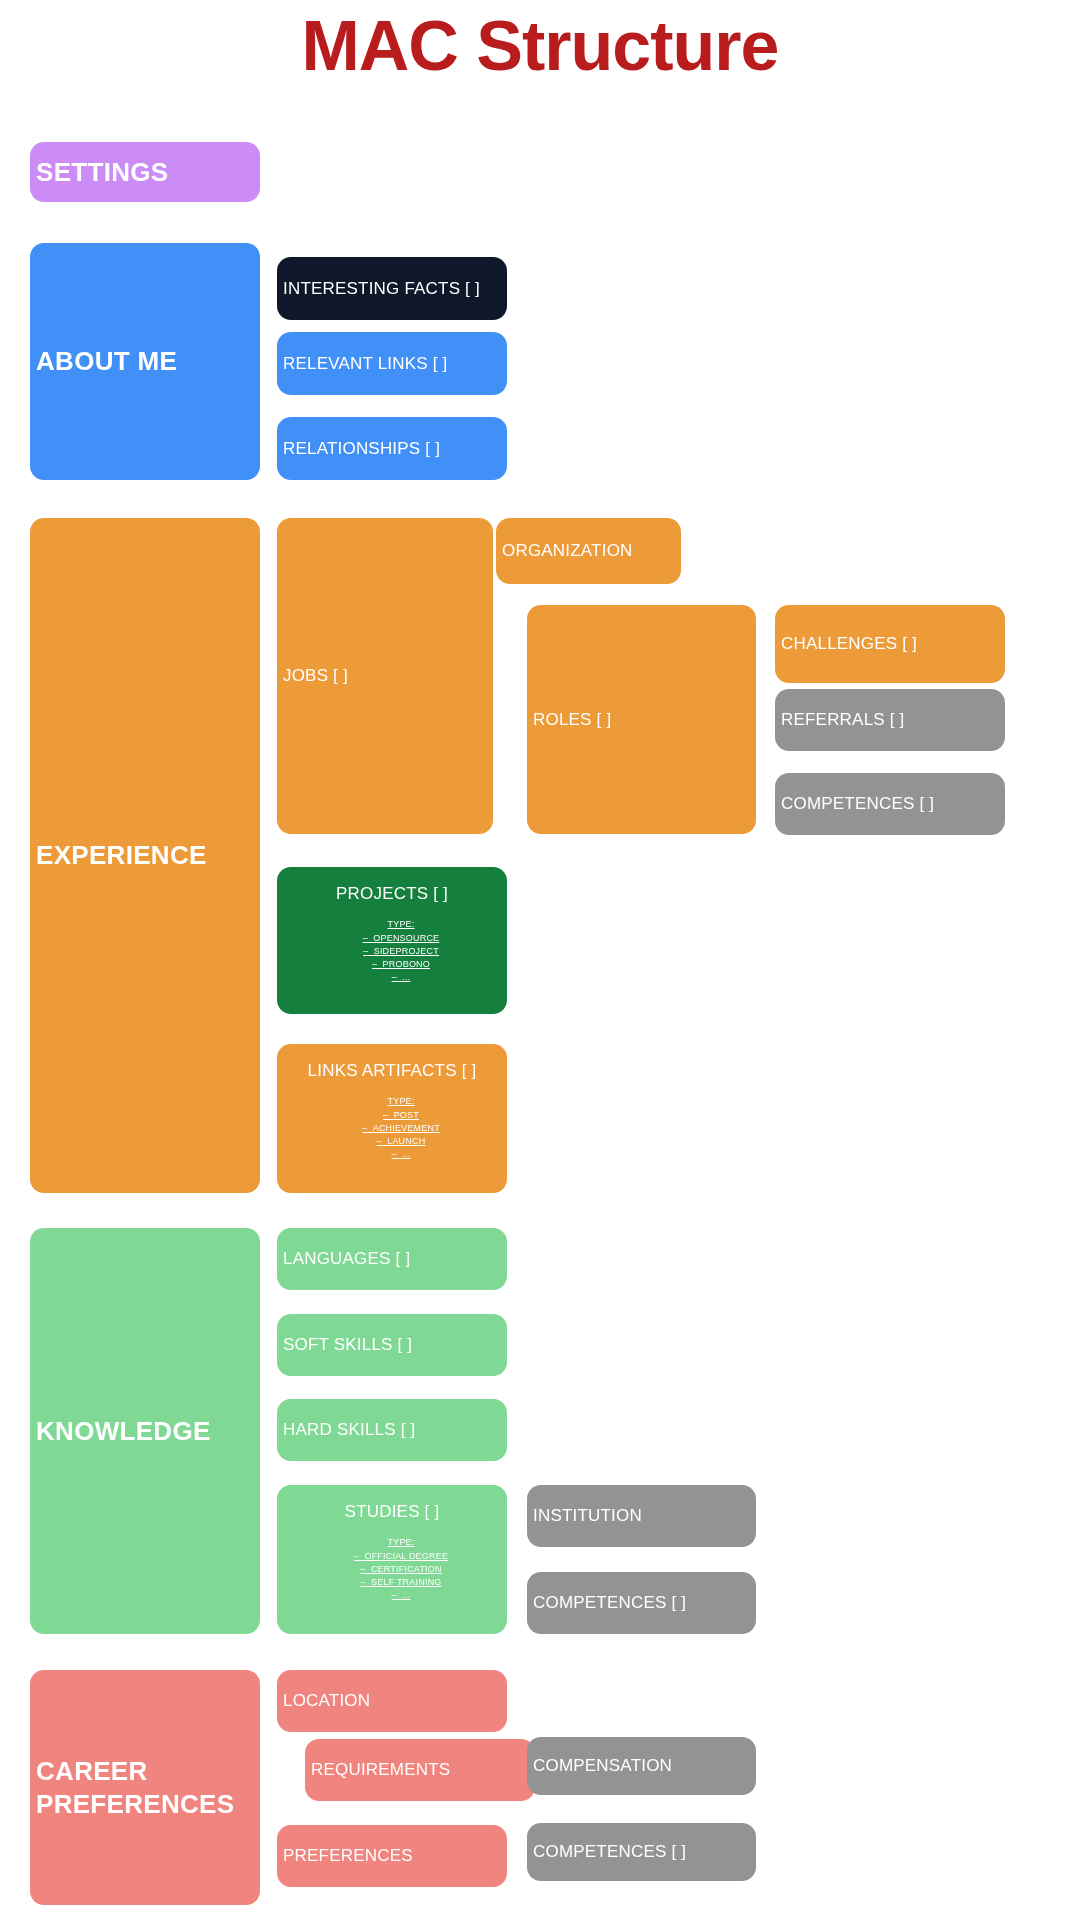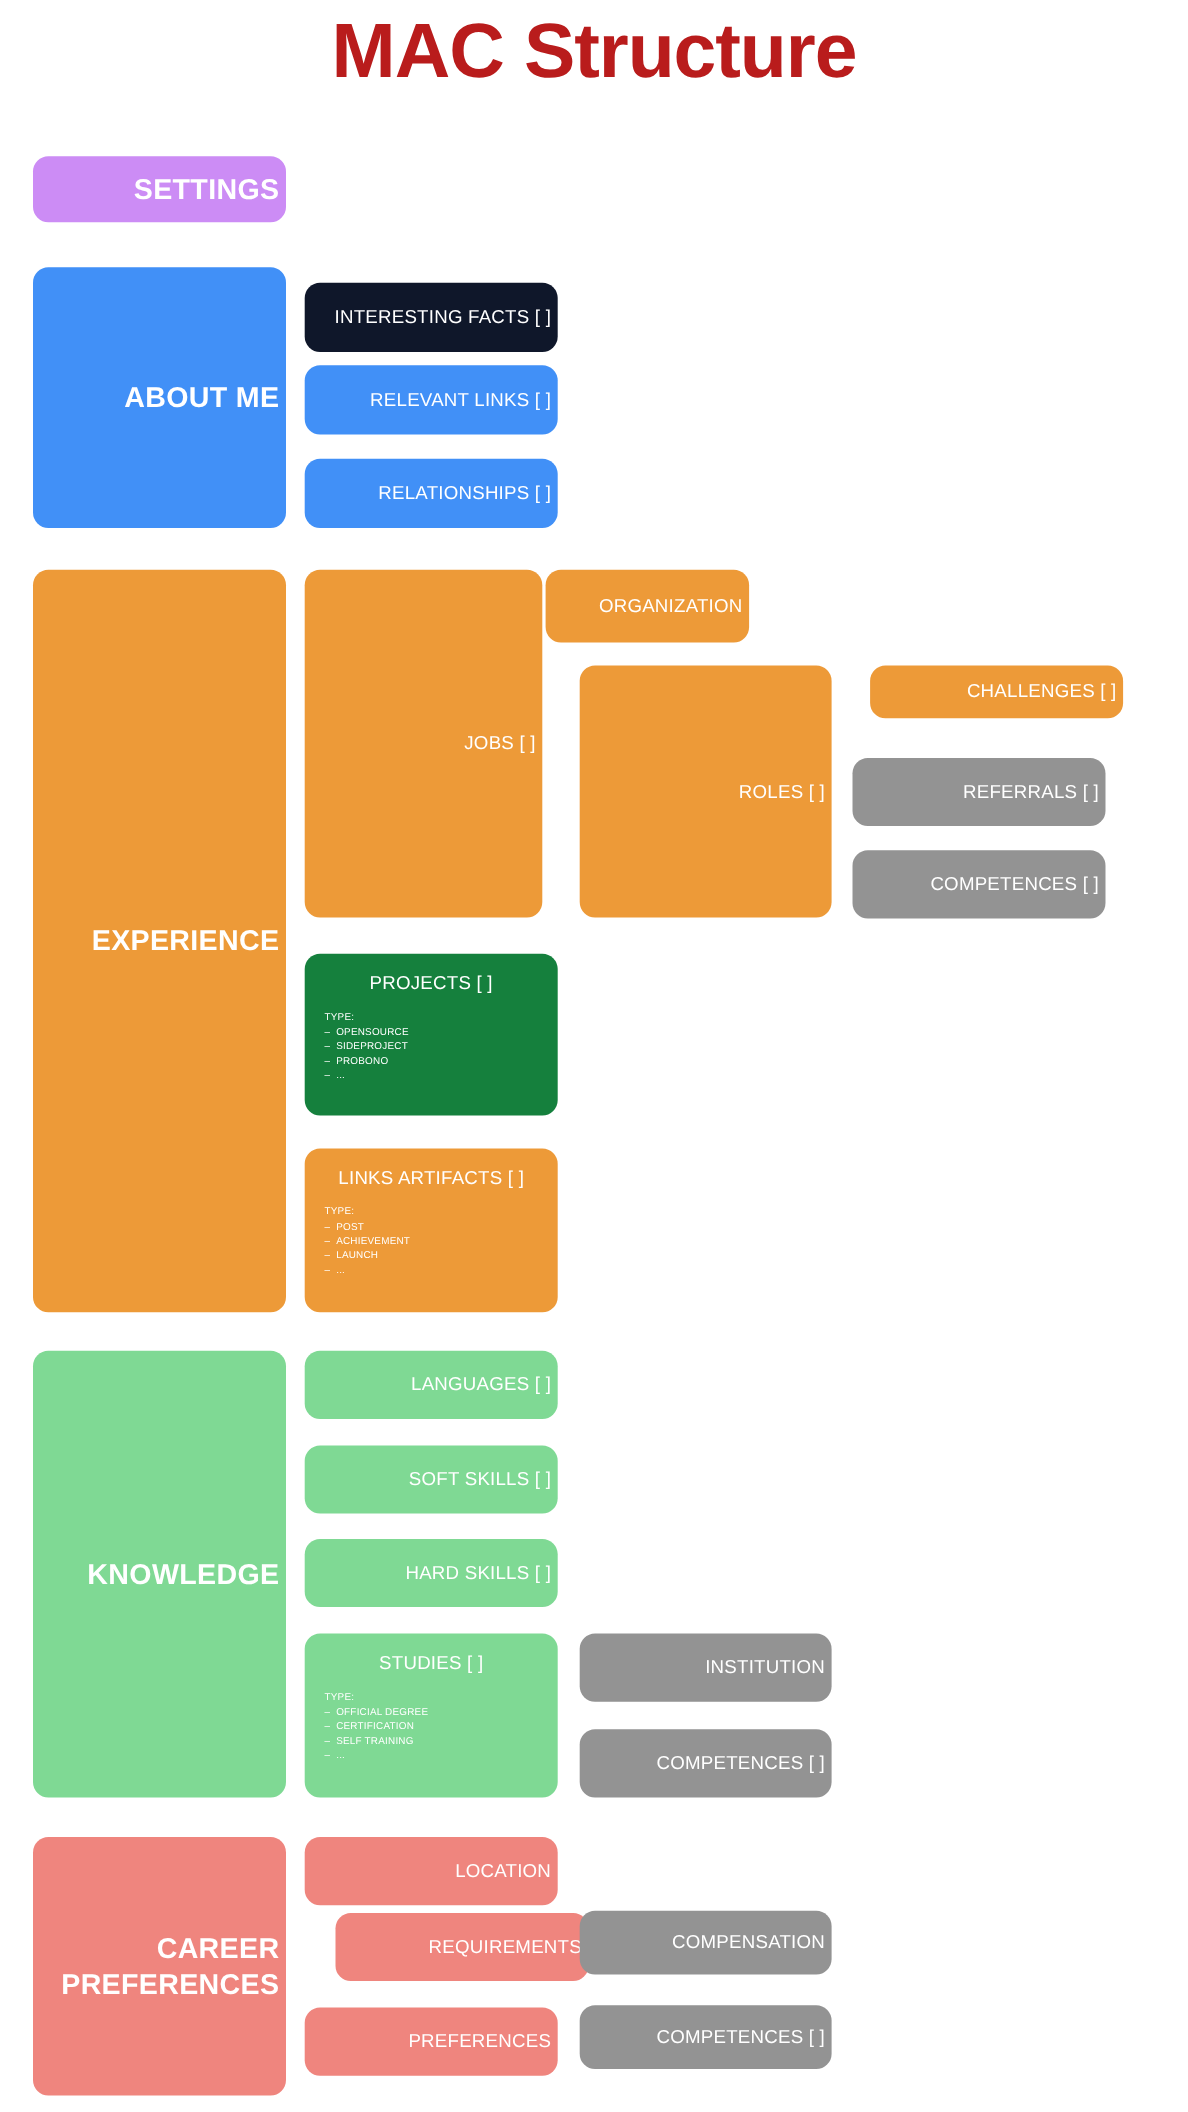--- a/index.html
+++ b/index.html
@@ -32,21 +32,21 @@
     left: 0;
     width: 1080px;
     height: 1920px;
   }
   .node {
     position: absolute;
     border-radius: 14px;
     box-sizing: border-box;
     display: flex;
     flex-direction: column;
-    align-items: flex-end;
+    align-items: flex-start;
     justify-content: center;
     color: #ffffff;
     text-align: center;
   }
   .node .title {
     font-size: 17px;
     font-weight: normal;
     letter-spacing: 0.2px;
     padding: 0 6px;
     line-height: 1.25;
@@ -62,22 +62,23 @@
     padding: 16px 0 0 0;
   }
   .node.has-list .title {
     text-align: center;
     margin-bottom: 14px;
   }
   .typelist {
     padding-left: 18px;
     font-size: 9px;
     line-height: 1.45;
-    text-align: left;
+    text-align: center;
     letter-spacing: 0.2px;
+    text-decoration: underline;
   }
   .typelist .type-label {
     display: block;
     margin-bottom: 1px;
   }
   .typelist .type-item {
     display: block;
     white-space: pre;
   }
 </style>
@@ -111,21 +112,21 @@
 
   <div class="node" style="left:277px; top:518px; width:216px; height:316px; background:#ed9a38;">
     <span class="title">JOBS [ ]</span>
   </div>
   <div class="node" style="left:496px; top:518px; width:185px; height:66px; background:#ed9a38;">
     <span class="title">ORGANIZATION</span>
   </div>
   <div class="node" style="left:527px; top:605px; width:229px; height:229px; background:#ed9a38;">
     <span class="title">ROLES [ ]</span>
   </div>
-  <div class="node" style="left:775px; top:605px; width:230px; height:48px; background:#ed9a38;margin-left:16px;">
+  <div class="node" style="left:775px; top:605px; width:230px; height:78px; background:#ed9a38;">
     <span class="title">CHALLENGES [ ]</span>
   </div>
   <div class="node" style="left:775px; top:689px; width:230px; height:62px; background:#939393;">
     <span class="title">REFERRALS [ ]</span>
   </div>
   <div class="node" style="left:775px; top:773px; width:230px; height:62px; background:#939393;">
     <span class="title">COMPETENCES [ ]</span>
   </div>
 
   <div class="node has-list" style="left:277px; top:867px; width:230px; height:147px; background:#15803d;">

